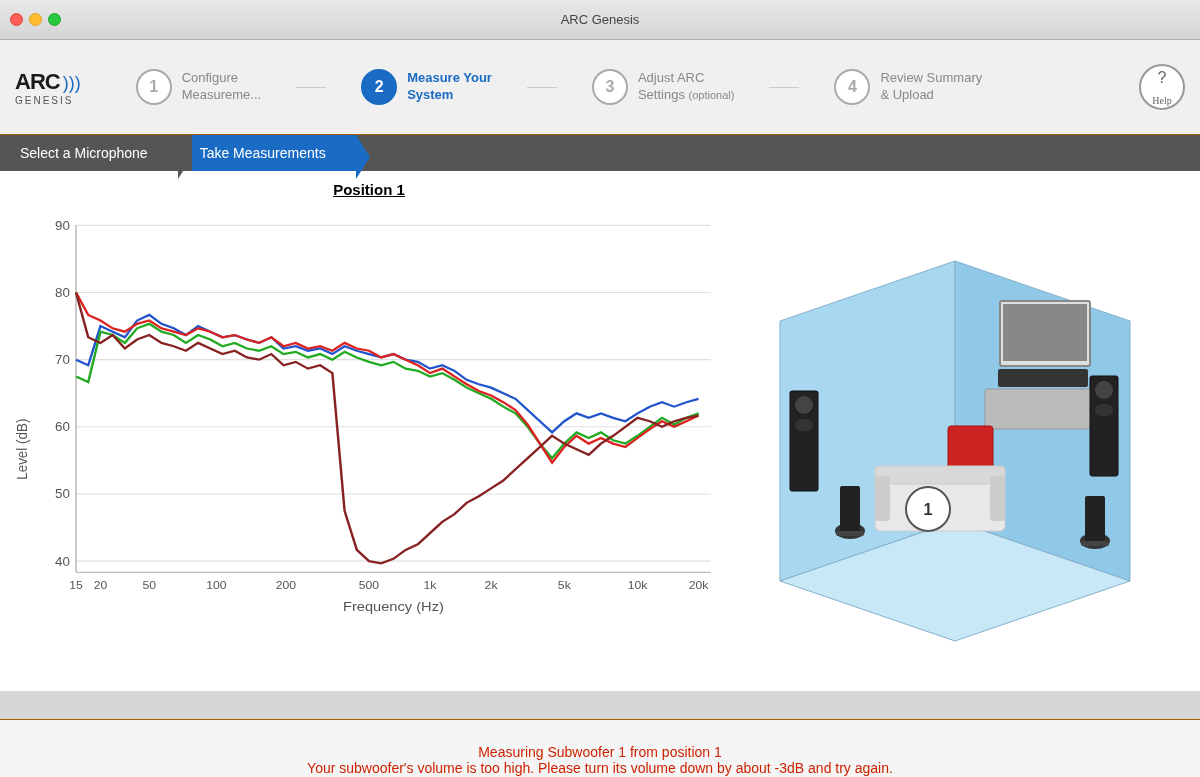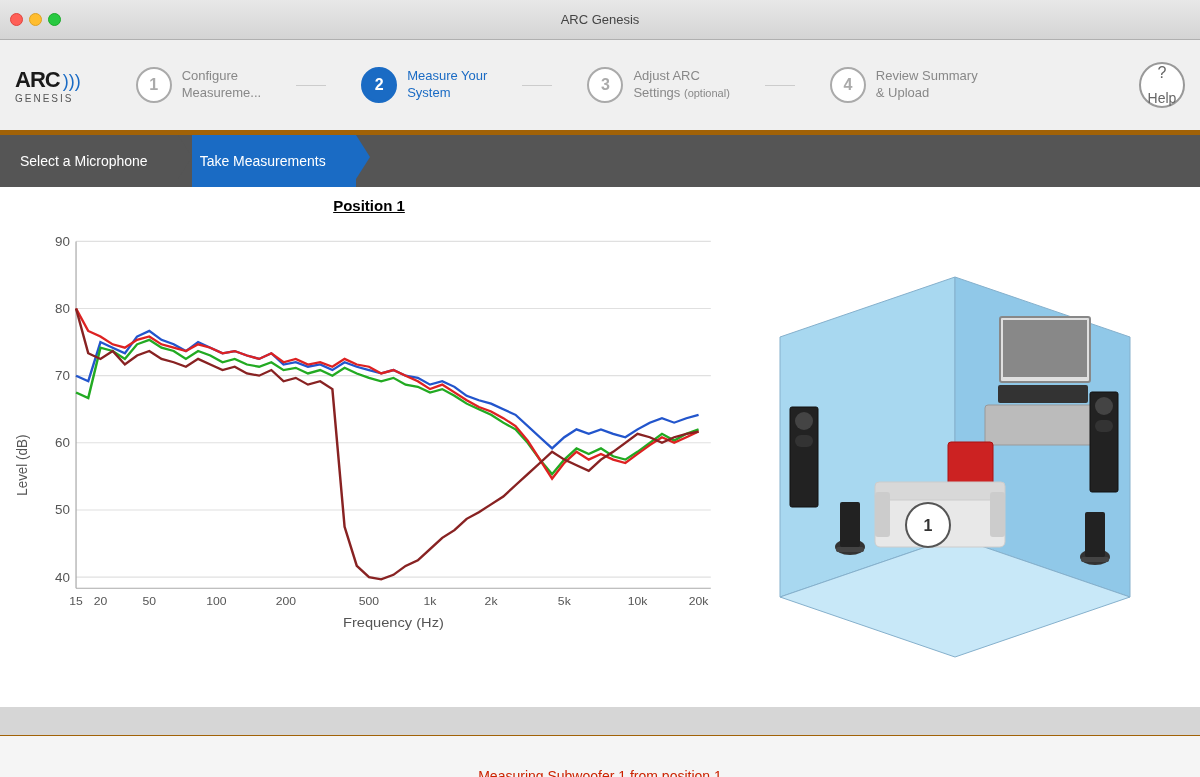--- a/index.html
+++ b/index.html
@@ -22,21 +22,21 @@
     .tl-min { background: #ffbd2e; border: 1px solid #dea123; }
     .tl-max { background: #28c941; border: 1px solid #1aab29; }
 
     
     .header {
       height: 95px;
       background: #f0f0f0;
       display: flex;
       align-items: center;
       padding: 0 15px;
-      border-bottom: 5px solid #a16207;
+      border-bottom: 1px solid #a16207;
       gap: 20px;
     }
     .logo { display: flex; align-items: center; margin-right: 20px; }
     .logo-text { font-size: 22px; font-weight: 900; color: #1a1a1a; letter-spacing: -1px; }
     .logo-waves { color: #1a6bc4; font-size: 18px; margin-left: 3px; }
     .logo-sub { font-size: 10px; color: #555; letter-spacing: 2px; }
 
     .step {
       display: flex;
       align-items: center;
@@ -50,44 +50,44 @@
       display: flex;
       align-items: center;
       justify-content: center;
       font-size: 16px;
       font-weight: bold;
       flex-shrink: 0;
     }
     .step-circle.inactive { background: white; border: 2px solid #aaa; color: #aaa; }
     .step-circle.active { background: #1a6bc4; color: white; border: 2px solid #1a6bc4; }
     .step-label { font-size: 13px; line-height: 1.3; }
-    .step-label.active { color: #1a6bc4; font-weight: 400; }
+    .step-label.active { color: #1a6bc4; font-weight: 700; }
     .step-label.inactive { color: #888; }
     .step-divider { width: 30px; height: 1px; background: #ccc; }
 
     .help-btn {
       margin-left: auto;
       width: 46px;
       height: 46px;
       border-radius: 50%;
       border: 2px solid #999;
       background: white;
       display: flex;
       flex-direction: column;
       align-items: center;
       justify-content: center;
       cursor: pointer;
       font-size: 18px;
       color: #666;
     }
-    .help-label { font-size: 14px; color: #666; margin-top: 8px; }
+    .help-label { font-size: 10px; color: #666; margin-top: 8px; font-family: Liberation Serif, serif; }
 
     
     .subnav {
-      height: 52px;
+      height: 36px;
       background: #555;
       display: flex;
       align-items: stretch;
     }
     .subnav-item {
       display: flex;
       align-items: center;
       padding: 0 30px;
       font-size: 14px;
       color: white;
@@ -344,18 +344,19 @@
       <rect x="260" y="235" width="15" height="45" rx="3" fill="#ccc"></rect>
 
       <circle cx="198" cy="268" r="22" fill="white" stroke="#555" stroke-width="2"></circle>
       <text x="198" y="274" text-anchor="middle" font-size="16" font-weight="bold" fill="#333">1</text>
     </svg>
   </div>
 </div>
 
 <div class="status-bar">
   <div class="status-line1">Measuring Subwoofer 1 from position 1</div>
+  <div class="status-line2">Your subwoofer's volume is too high. Please turn its volume down by about -3dB and try again.</div>
 </div>
 
 <div class="legend-bar">
 
   <button class="resume-btn">Resume</button>
 </div>
 
 </body></html>

